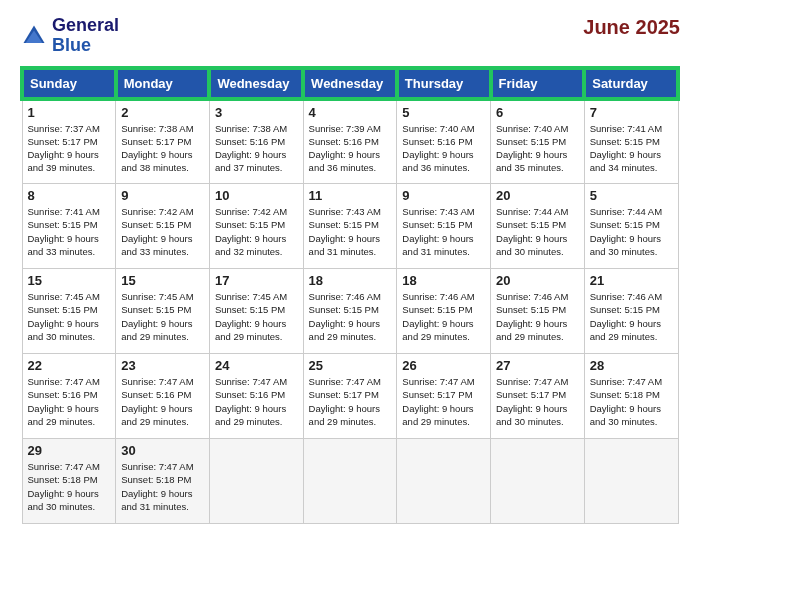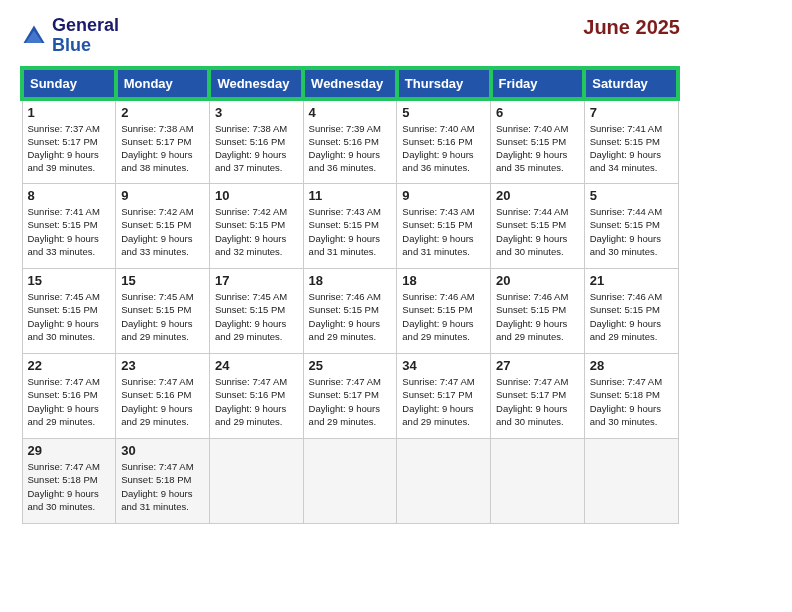--- a/index.html
+++ b/index.html
@@ -327,21 +327,21 @@
       </td>
           <td>
         <span class="day-num">25</span>
         <div class="day-info">
           Sunrise: 7:47 AM<br>
           Sunset: 5:17 PM<br>
           Daylight: 9 hours and 29 minutes.
         </div>
       </td>
           <td>
-        <span class="day-num">34</span>
+        <span class="day-num">26</span>
         <div class="day-info">
           Sunrise: 7:47 AM<br>
           Sunset: 5:17 PM<br>
           Daylight: 9 hours and 29 minutes.
         </div>
       </td>
           <td>
         <span class="day-num">27</span>
         <div class="day-info">
           Sunrise: 7:47 AM<br>

